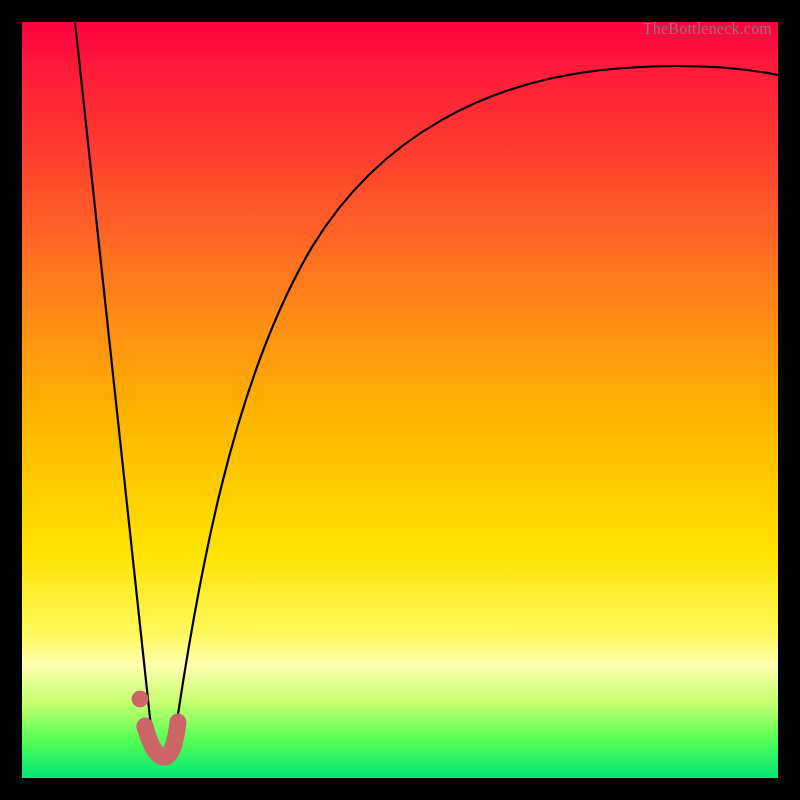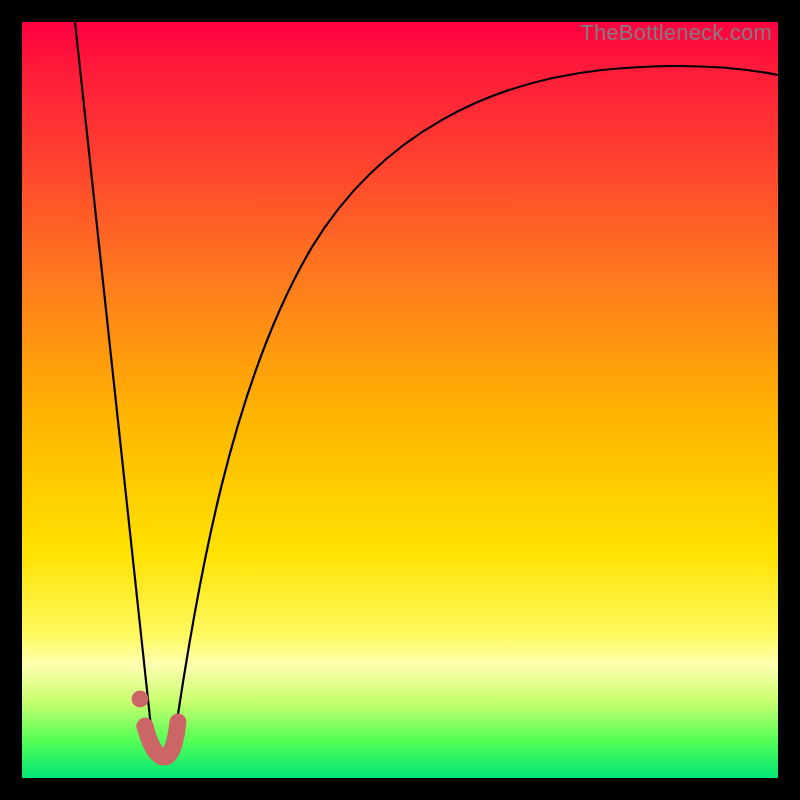--- a/index.html
+++ b/index.html
@@ -39,24 +39,25 @@
       #c6ff6e 90%,
       #55ff55 95%,
       #00e676 100%
     );
   }
   .watermark {
     position: absolute;
     top: -2px;
     right: 6px;
     color: #7e7e7e;
-    font-size: 22px;
+    font-size: 16px;
     font-weight: 500;
     letter-spacing: 0.2px;
     user-select: none;
+    font-family: Liberation Serif, serif;
   }
   svg.curves {
     position: absolute;
     left: 0;
     top: 0;
     width: 756px;
     height: 756px;
     overflow: visible;
   }
 </style>

